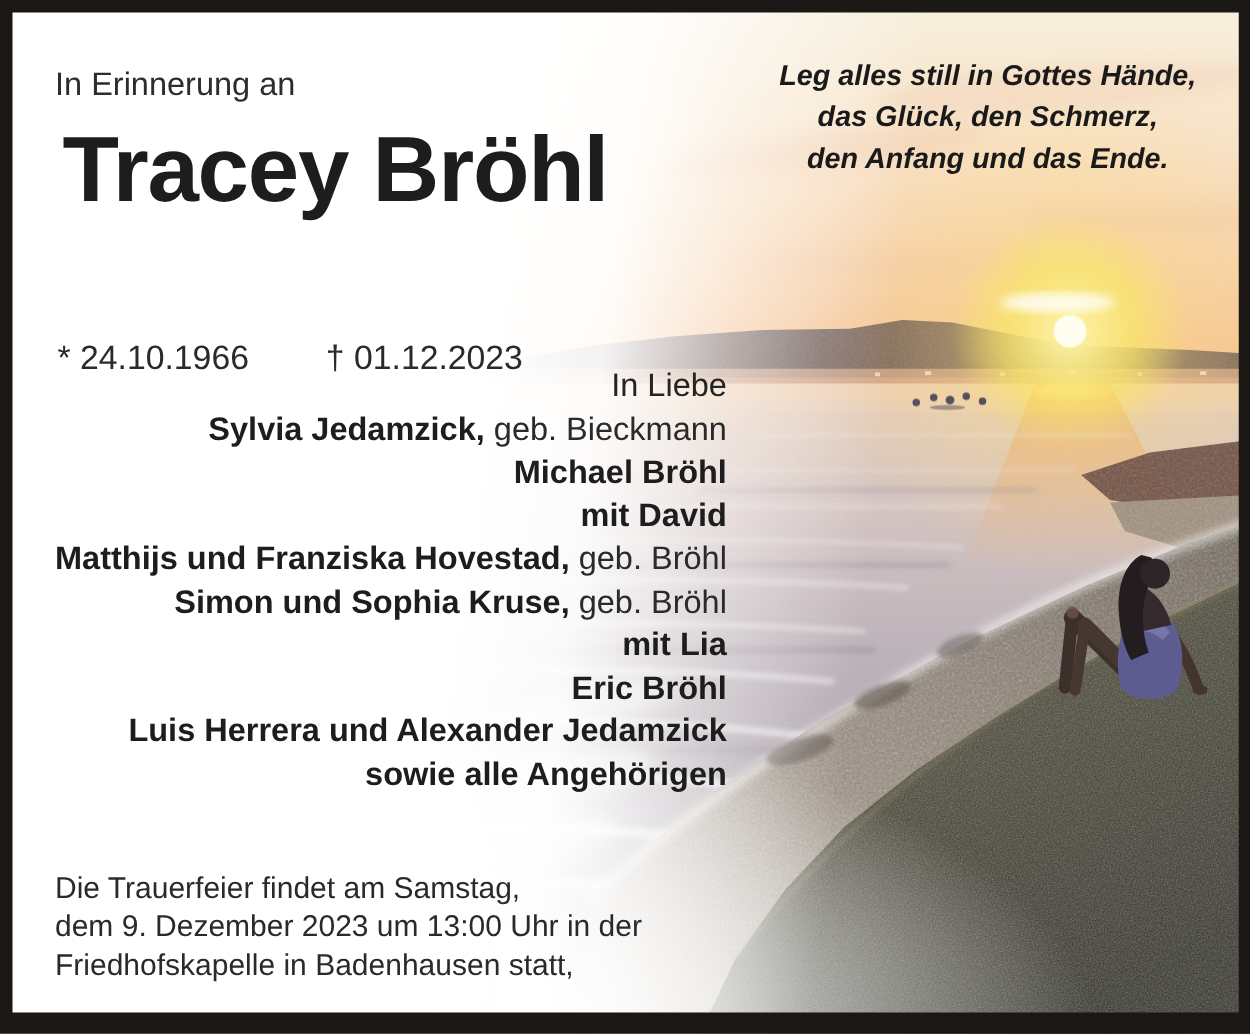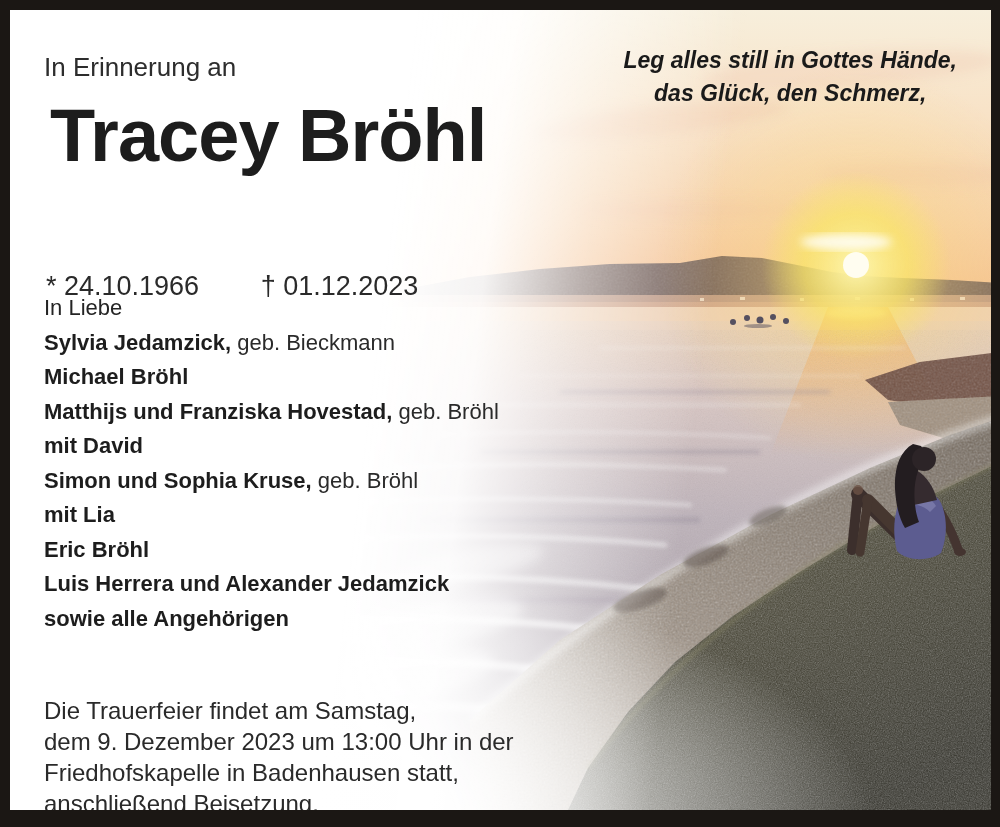--- a/index.html
+++ b/index.html
@@ -17,21 +17,21 @@
   }
   .content { position:absolute; inset:0; z-index:3; color:#242424; }
   .content > * { position:absolute; }
   .intro   { left:44px; top:52px;  font-size:26px; color:#2d2d2d; }
   .name    { left:39px; top:88px;  font-size:74px; font-weight:700; line-height:1; margin:11px; color:#1d1d1d; letter-spacing:-1px; }
   .maiden  { left:44px; top:183px; font-size:27px; font-weight:700; color:#1d1d1d; }
   .dates   { left:46px; top:230px; font-size:27px; color:#2a2a2a;margin-top:41px; }
   .dates .death { margin-left:54px; }
   .quote   { right:43px; top:44px; font-size:23px; font-weight:700; font-style:italic;
              text-align:center; line-height:33px; color:#1a1a1a; }
-  .mourners { left:44px; top:291px; font-size:22px; line-height:34.5px; }
+  .mourners { left:44px; top:291px; font-size:26px; line-height:34.5px;text-align:right; }
   .m-line  { white-space:pre-wrap; }
   .m-line .b { font-weight:700; color:#1d1d1d; }
   .m-line .r { font-weight:400; color:#2a2a2a; }
   .funeral { left:44px; top:664px; font-size:24px; line-height:31px; color:#2a2a2a;margin-top:31px; }
   .frame {
     position:absolute; inset:0; z-index:5; pointer-events:none; box-sizing:border-box;
     border-style:solid; border-color:#1b1714; border-width:10px 9px 17px 10px;
   }
 </style>
 </head>
@@ -225,38 +225,38 @@
 
 
     <div class="dates">
       <span>* 24.10.1966</span>
       <span class="death">† 01.12.2023</span>
     </div>
 
     <div class="quote">
       <div>Leg alles still in Gottes Hände,</div>
       <div>das Glück, den Schmerz,</div>
+      <div>den Anfang und das Ende.</div>
     </div>
 
     <div class="mourners">
       <div class="salutation">In Liebe</div>
       <div class="m-line"><span class="b">Sylvia Jedamzick,</span><span class="r"> geb. Bieckmann</span></div>
       <div class="m-line"><span class="b">Michael Bröhl</span><span class="r"></span></div>
+      <div class="m-line"><span class="b">mit David</span><span class="r"></span></div>
       <div class="m-line"><span class="b">Matthijs und Franziska Hovestad,</span><span class="r"> geb. Bröhl</span></div>
-      <div class="m-line"><span class="b">mit David</span><span class="r"></span></div>
       <div class="m-line"><span class="b">Simon und Sophia Kruse,</span><span class="r"> geb. Bröhl</span></div>
       <div class="m-line"><span class="b">mit Lia</span><span class="r"></span></div>
       <div class="m-line"><span class="b">Eric Bröhl</span><span class="r"></span></div>
       <div class="m-line"><span class="b">Luis Herrera und Alexander Jedamzick</span><span class="r"></span></div>
       <div class="m-line"><span class="b">sowie alle Angehörigen</span><span class="r"></span></div>
     </div>
 
     <div class="funeral">
       <div>Die Trauerfeier findet am Samstag,</div>
       <div>dem 9. Dezember 2023 um 13:00 Uhr in der</div>
       <div>Friedhofskapelle in Badenhausen statt,</div>
-      <div>anschließend Beisetzung.</div>
     </div>
 
   </div>
 
   <div class="frame"></div>
 </div>
 
 </body></html>

